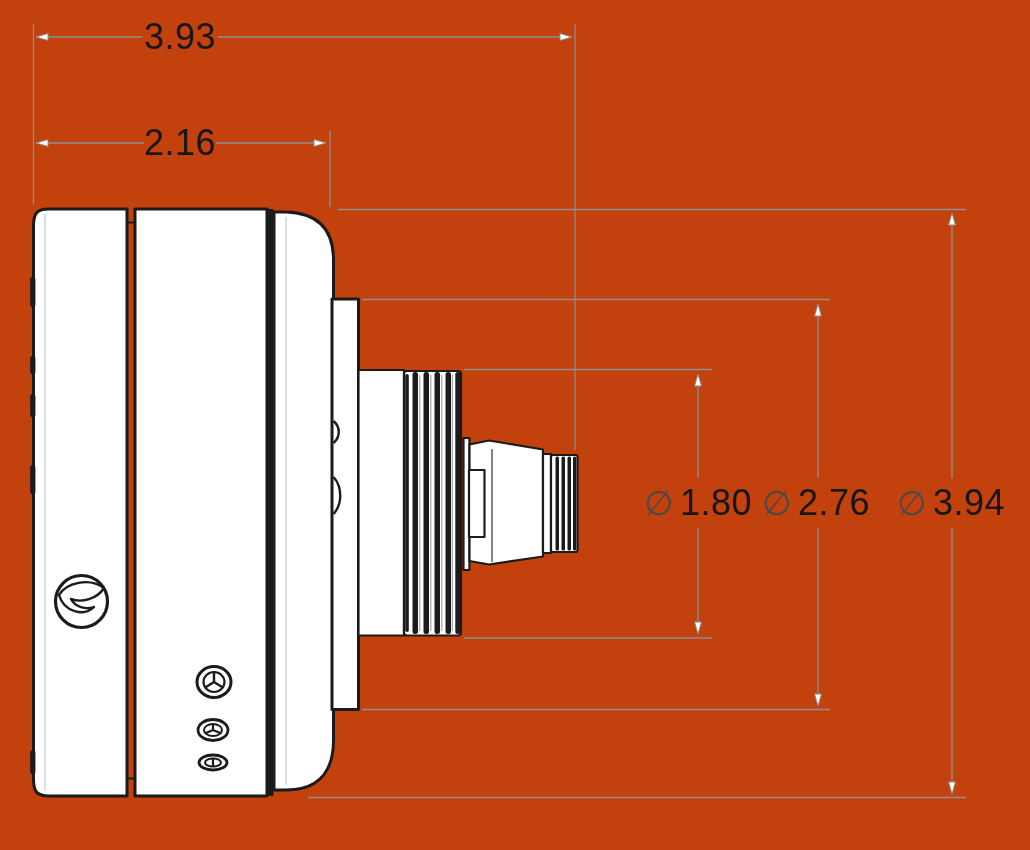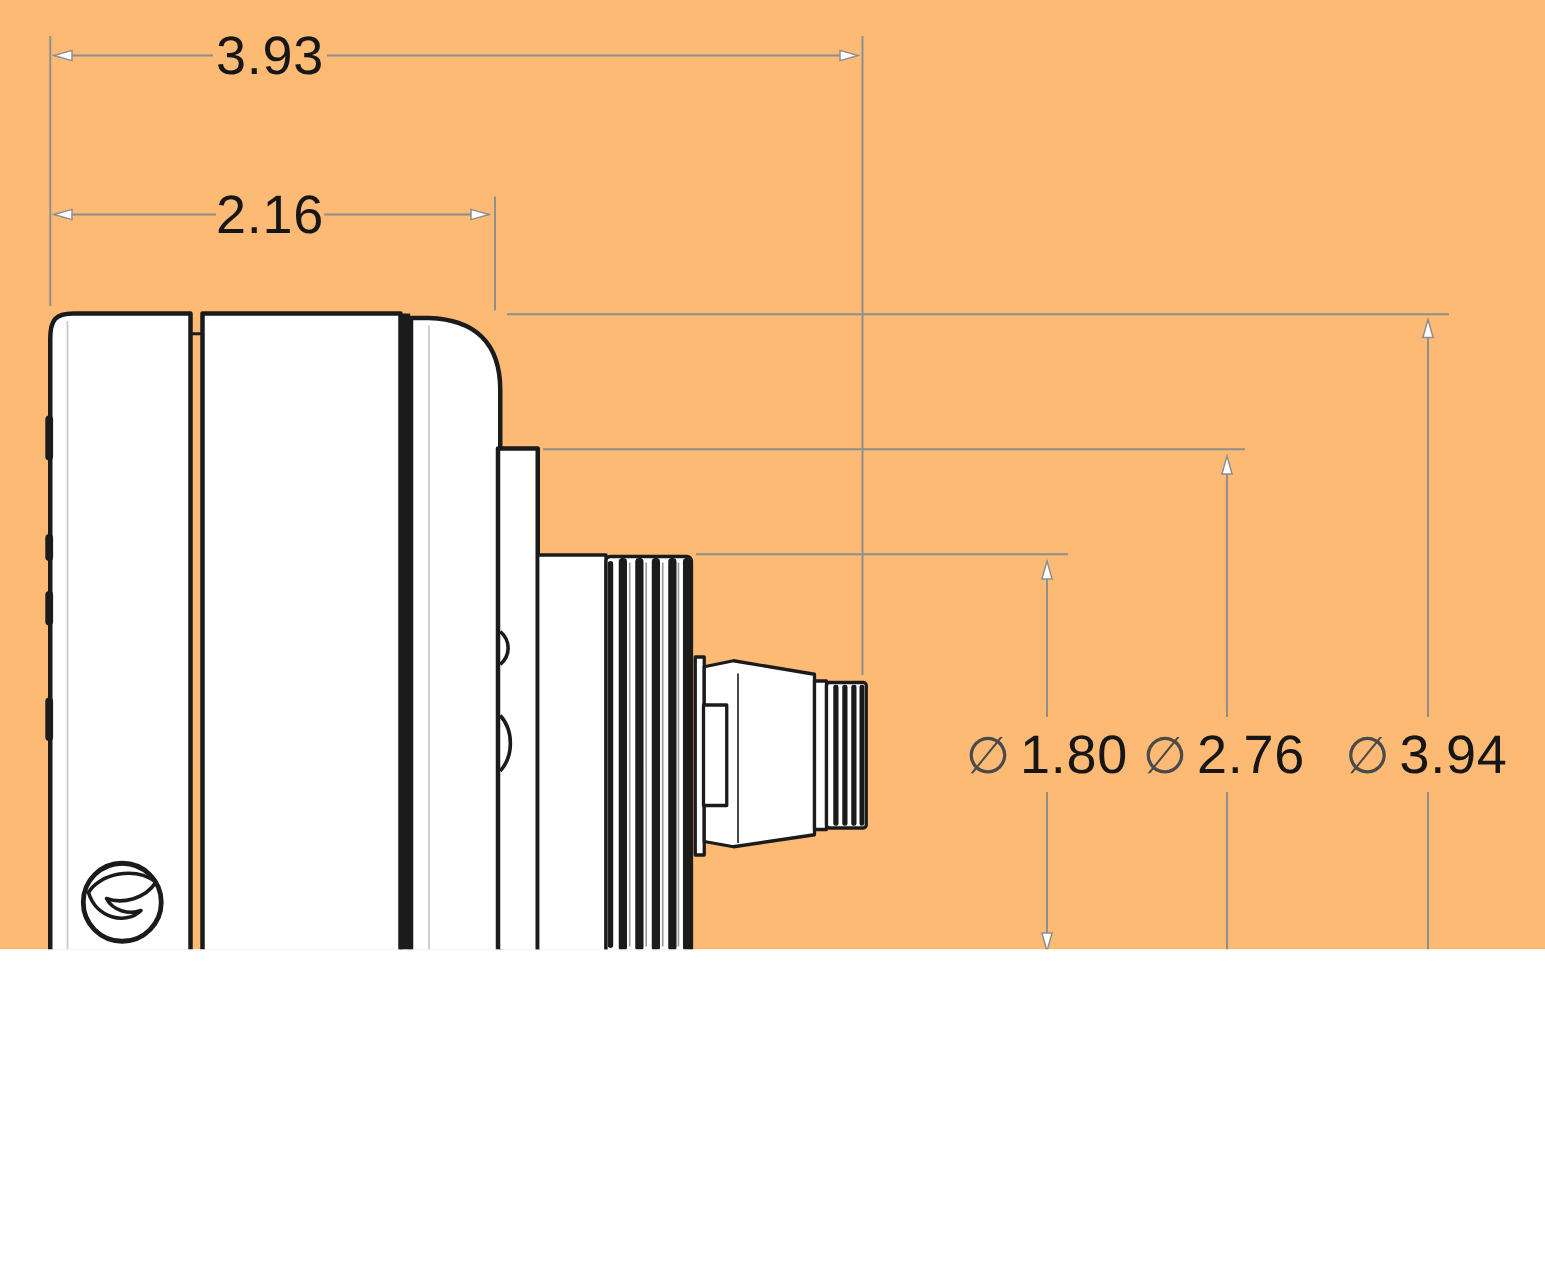--- a/index.html
+++ b/index.html
@@ -1,16 +1,16 @@
 <!DOCTYPE html>
 <html><head>
 <meta charset="utf-8">
 <style>
   html,body{margin:0;padding:0;background:#ffffff;}
-  .canvas{position:relative;width:1030px;height:633px;background:#fdba74;overflow:hidden;
+  .canvas{position:relative;width:1030px;height:850px;background:#c2410c;overflow:hidden;
           font-family:"Liberation Sans", sans-serif;}
   svg{display:block;}
   .obj{fill:#ffffff;stroke:#1b1b1b;stroke-width:3;stroke-linejoin:round;}
   .obj-thin{fill:#ffffff;stroke:#1b1b1b;stroke-width:2.2;stroke-linejoin:round;}
   .surface{stroke:#c9c9c9;stroke-width:1.2;fill:none;}
   .crest{fill:#1b1b1b;stroke:none;}
   .root{stroke:#9a9a9a;stroke-width:1.1;fill:none;}
   .dim{stroke:#8e8e8e;stroke-width:1.3;fill:none;}
   .arrow{fill:#ffffff;stroke:#8e8e8e;stroke-width:1;}
   .dimtext{font-family:"Liberation Sans", sans-serif;font-size:36px;fill:#161616;letter-spacing:0.5px;}

